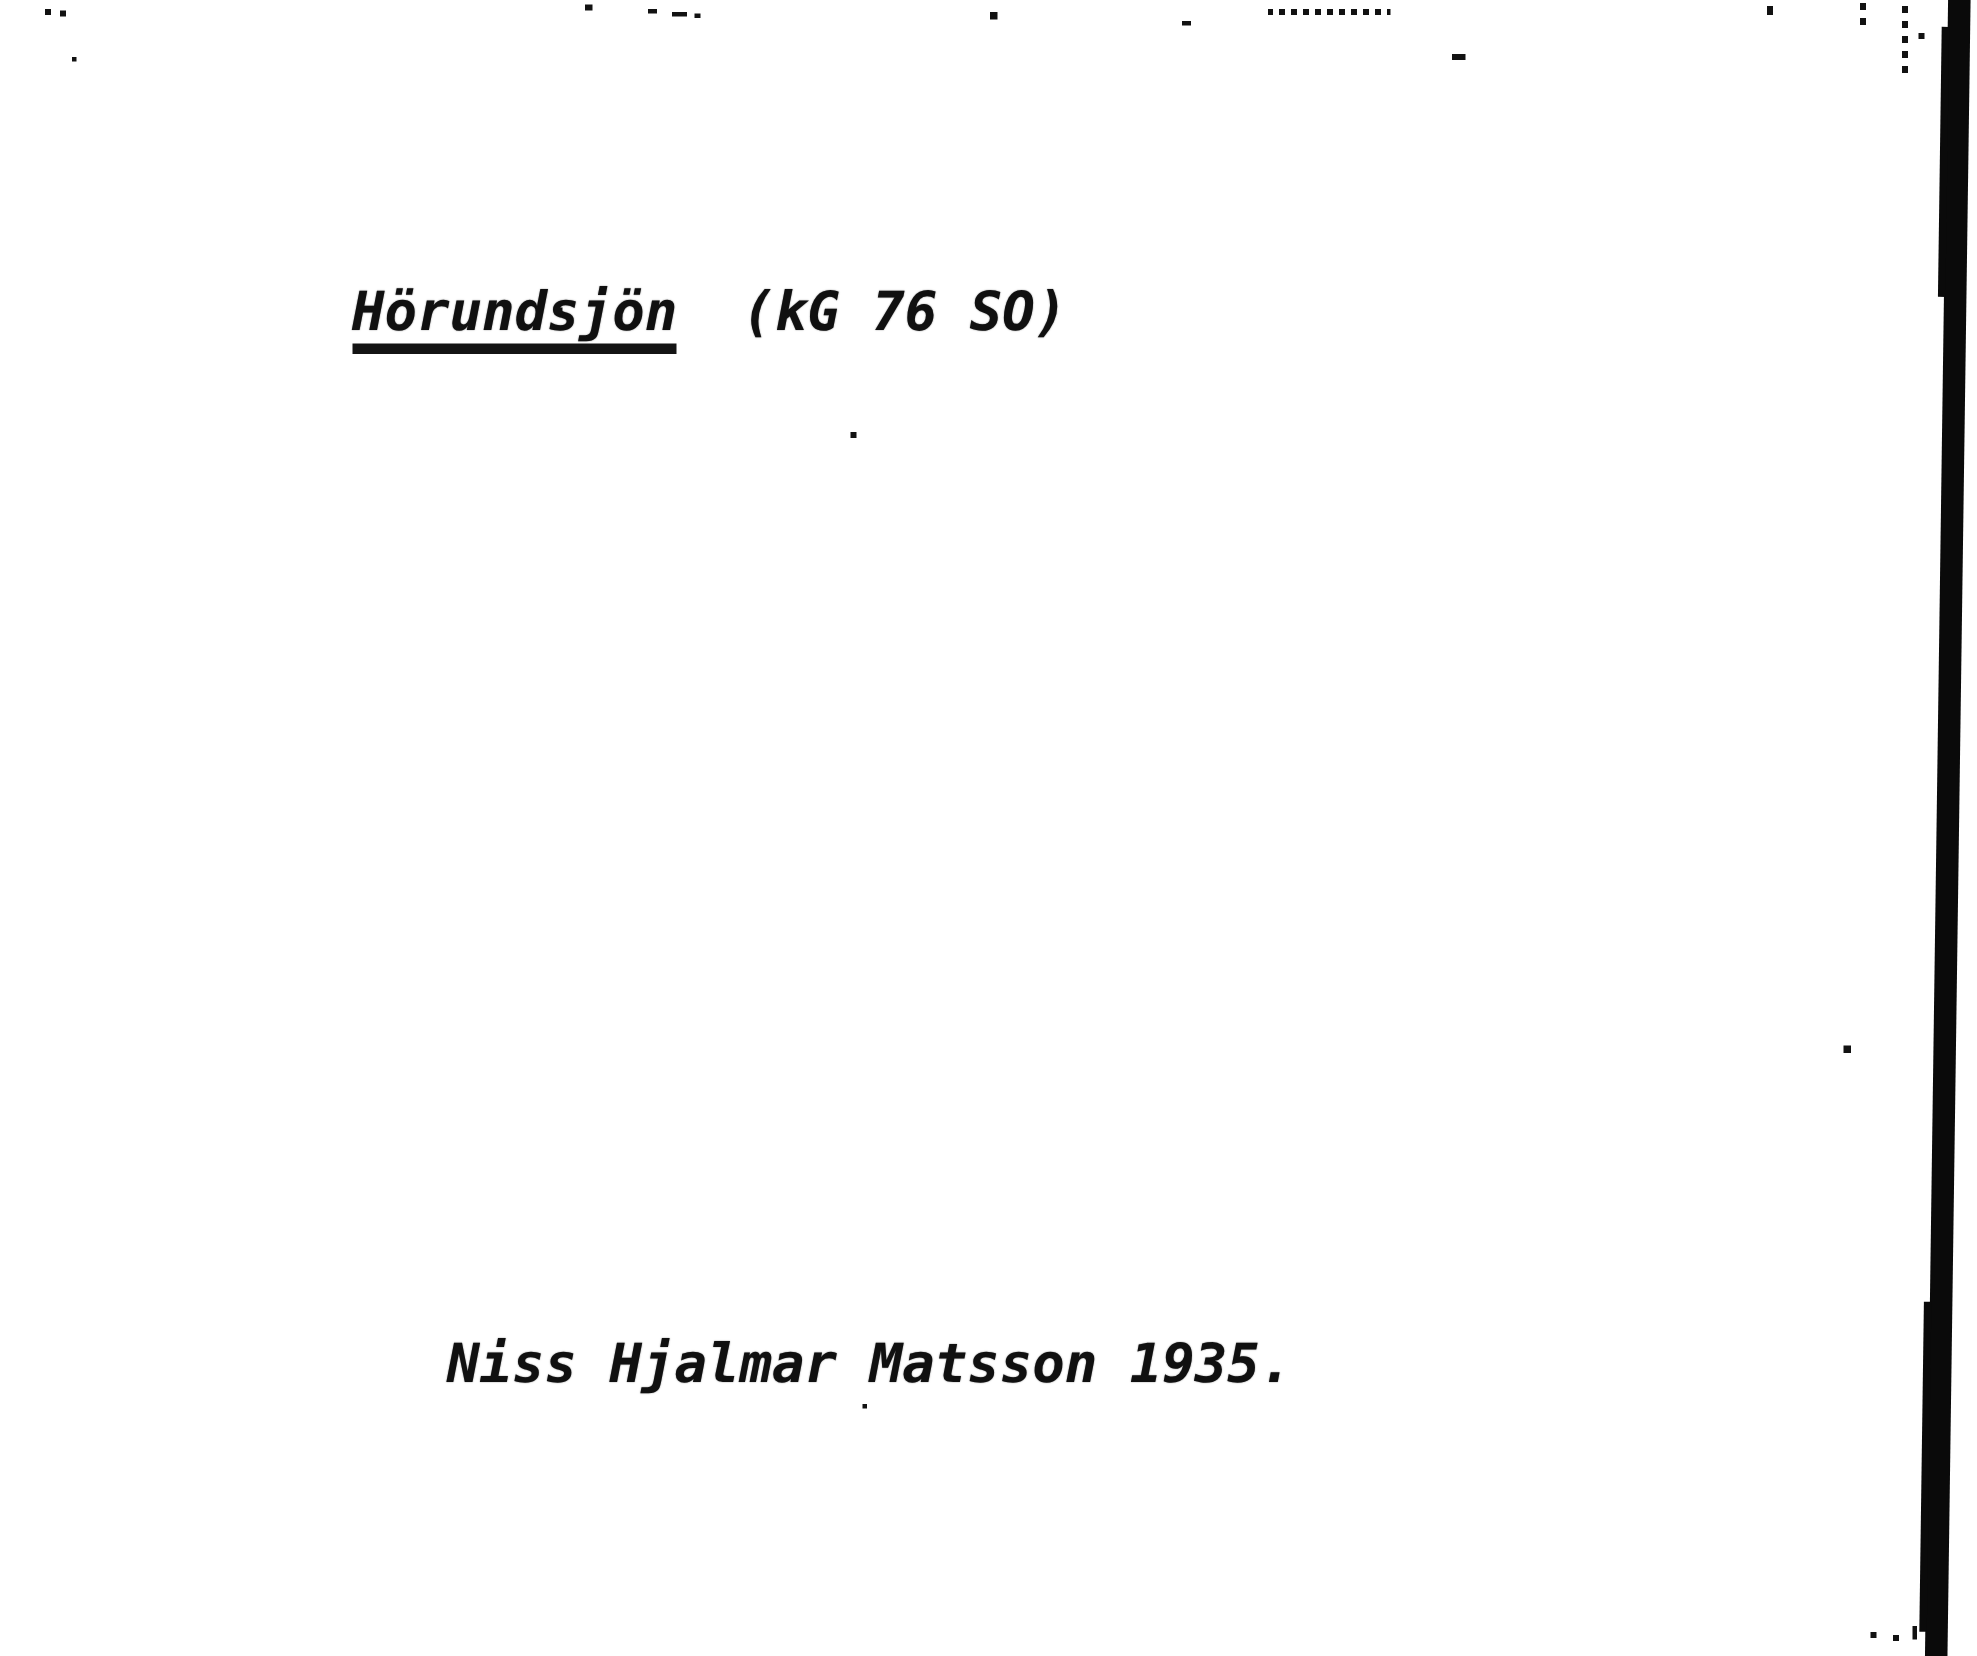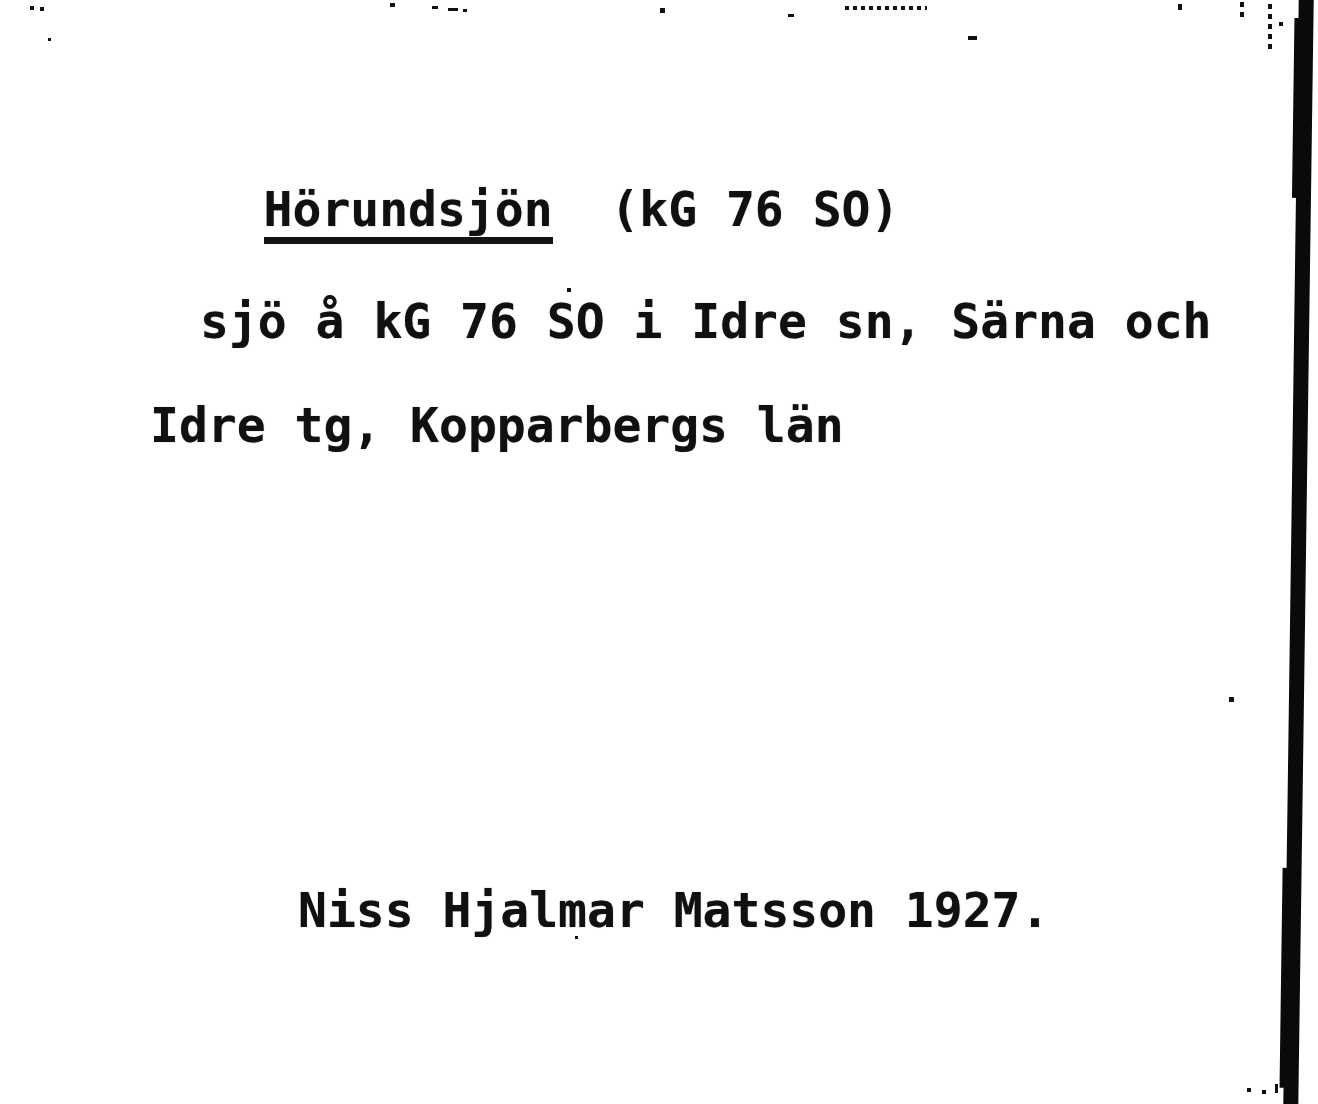--- a/index.html
+++ b/index.html
@@ -12,25 +12,26 @@
     width: 1318px;
     height: 1104px;
     background: #ffffff;
     overflow: hidden;
     font-family: "DejaVu Sans Mono", "Liberation Mono", monospace;
     font-weight: bold;
     color: #101010;
   }
   .typeline {
     position: absolute;
-    font-size: 48px;
+    font-size: 36px;
     line-height: 48px;
     white-space: pre;
     letter-spacing: 0px;
     text-shadow: 0 0 1px rgba(0,0,0,0.55);
+    font-style: italic;
   }
   .u {
     border-bottom: 7px solid #141414;
   }
   
   .sp {
     position: absolute;
     background: #121212;
   }
   .dotrow {
@@ -73,26 +74,24 @@
 </style>
 </head>
 <body>
 
 <div id="card">
 
   <div class="typeline" style="left:148px; top:137px;">
     <span class="u">Hörundsjön</span><span>  </span><span>(kG 76 SO)</span>
   </div>
 
-  <div class="typeline" style="left:200px; top:297px;">sjö å kG 76 SO i Idre sn, Särna och</div>
-
-  <div class="typeline" style="left:150px; top:401px;">Idre tg, Kopparbergs län</div>
 
 
-  <div class="typeline" style="left:298px; top:886px;">Niss Hjalmar Matsson 1927.</div>
+
+  <div class="typeline" style="left:298px; top:886px;">Niss Hjalmar Matsson 1935.</div>
 
   <div id="edge-bar"></div>
 
   <div>
     <div class="sp" style="left:30px;  top:6px;  width:4px; height:4px;"></div>
     <div class="sp" style="left:40px;  top:7px;  width:4px; height:4px;"></div>
     <div class="sp" style="left:48px;  top:38px; width:3px; height:3px;"></div>
     <div class="sp" style="left:390px; top:3px;  width:5px; height:4px;"></div>
     <div class="sp" style="left:432px; top:6px;  width:6px; height:3px;"></div>
     <div class="sp" style="left:448px; top:8px;  width:10px; height:3px;"></div>

